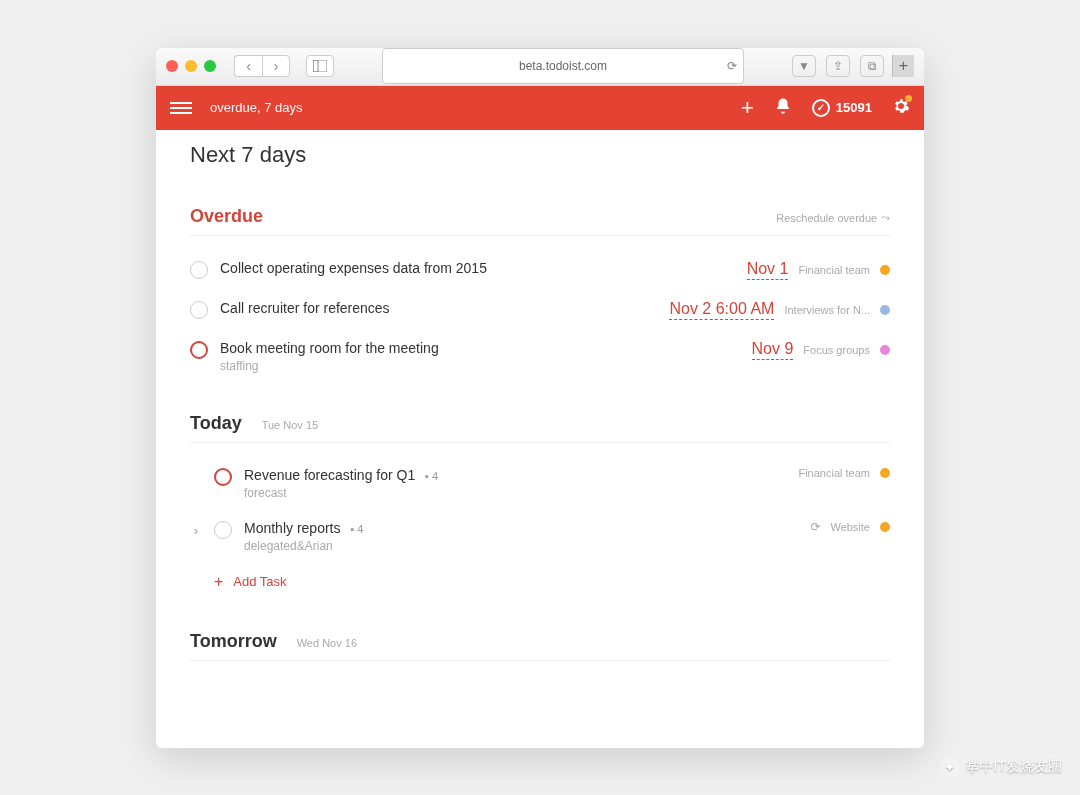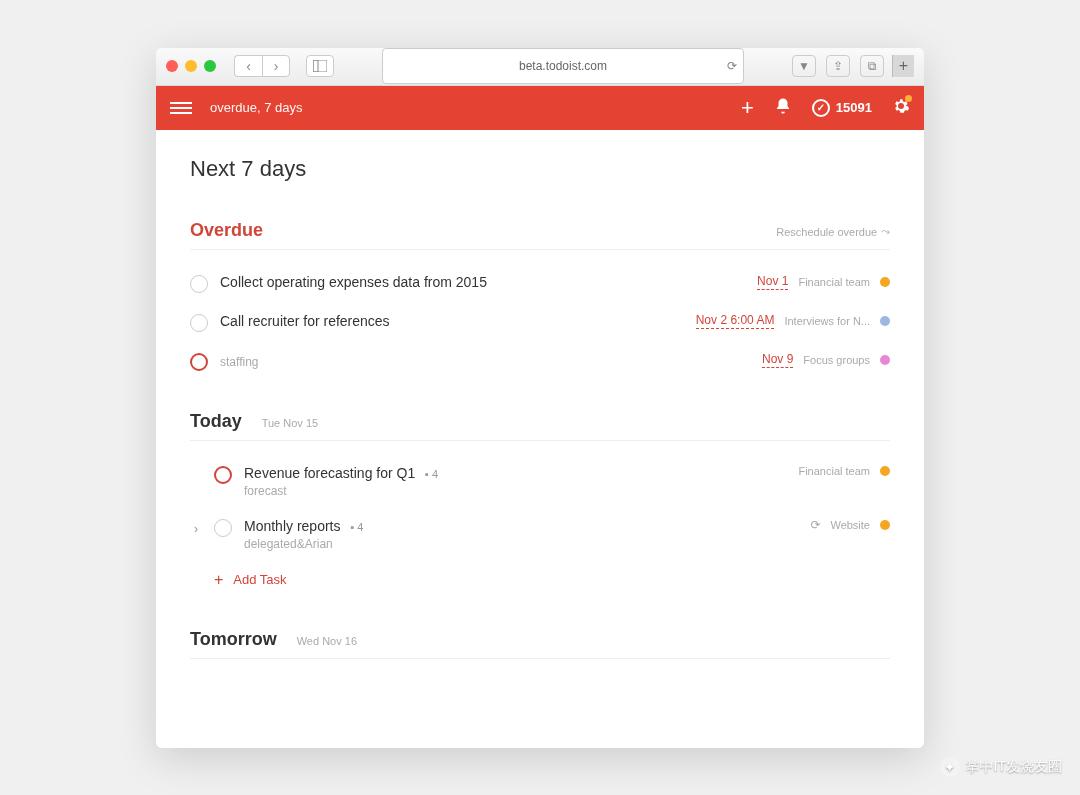--- a/index.html
+++ b/index.html
@@ -24,40 +24,40 @@
 .topbar { height: 44px; background: #e44232; display: flex; align-items: center; padding: 0 14px; color: #fff; }
 .menu-icon { width: 22px; display: flex; flex-direction: column; gap: 3px; cursor: pointer; }
 .menu-icon span { height: 2px; background: #fff; }
 .breadcrumb { margin-left: 18px; font-size: 13px; opacity: 0.95; }
 .topbar-right { margin-left: auto; display: flex; align-items: center; gap: 20px; }
 .plus-icon { font-size: 22px; font-weight: 300; }
 .karma { display: flex; align-items: center; gap: 6px; font-size: 13px; font-weight: 600; }
 .karma-badge { width: 18px; height: 18px; border: 2px solid #fff; border-radius: 50%; display: flex; align-items: center; justify-content: center; font-size: 10px; }
 .gear-wrap { position: relative; }
 .gear-dot { position: absolute; top: -2px; right: -2px; width: 7px; height: 7px; background: #ffb03a; border-radius: 50%; }
-.scroll { flex: 1; overflow-y: auto; padding: 26px 34px 20px 34px; position: relative; }
+.scroll { flex: 1; overflow-y: auto; padding: 12px 34px 20px 34px; position: relative; }
 .scroll::-webkit-scrollbar { width: 12px; }
 .scroll::-webkit-scrollbar-thumb { background: #c8c8c8; border-radius: 6px; }
 .page-title { font-size: 22px; color: #333; font-weight: 400; margin-bottom: 38px; }
 .section { margin-bottom: 30px; }
 .section-head { display: flex; align-items: baseline; border-bottom: 1px solid #eee; padding-bottom: 8px; margin-bottom: 14px; }
 .section-title { font-size: 18px; font-weight: 700; color: #333; }
 .section-title.overdue { color: #d1453b; }
 .section-date { margin-left: 20px; font-size: 11px; color: #aaa; }
 .section-action { margin-left: auto; font-size: 11px; color: #aaa; display: flex; align-items: center; gap: 4px; }
 .task { display: flex; align-items: flex-start; padding: 10px 0; gap: 12px; position: relative; }
 .expand { width: 12px; color: #999; font-size: 12px; margin-top: 4px; text-align: center; }
 .expand.hidden { visibility: hidden; }
 .checkbox { width: 18px; height: 18px; border: 1.5px solid #ccc; border-radius: 50%; flex-shrink: 0; margin-top: 1px; }
 .checkbox.p1 { border-color: #d1453b; border-width: 2px; }
 .task-main { flex: 1; min-width: 0; }
 .task-title { font-size: 14px; color: #333; }
 .task-sub { font-size: 12px; color: #aaa; margin-top: 3px; }
 .task-meta { display: flex; align-items: center; gap: 10px; flex-shrink: 0; }
-.due { font-size: 12px; color: #d1453b; border-bottom: 1px dashed #d1453b; padding-bottom: 1px; }
+.due { font-size: 16px; color: #d1453b; border-bottom: 1px dashed #d1453b; padding-bottom: 1px; }
 .project { font-size: 11px; color: #aaa; max-width: 90px; white-space: nowrap; overflow: hidden; text-overflow: ellipsis; }
 .proj-dot { width: 10px; height: 10px; border-radius: 50%; }
 .comment-icon { display: inline-flex; align-items: center; gap: 3px; font-size: 11px; color: #999; margin-left: 6px; }
 .recur-icon { font-size: 12px; color: #aaa; }
 .add-task { display: flex; align-items: center; gap: 10px; padding: 10px 0 10px 24px; color: #d1453b; font-size: 13px; }
 .add-plus { font-size: 16px; }
 .watermark { position: fixed; bottom: 18px; right: 18px; display: flex; align-items: center; gap: 6px; color: #fff; font-size: 14px; text-shadow: 0 1px 2px rgba(0,0,0,0.4); }
 .wm-circle { width: 20px; height: 20px; background: rgba(255,255,255,0.25); border-radius: 50%; display: flex; align-items: center; justify-content: center; }
 </style>
 </head>
@@ -153,20 +153,21 @@
     </div>
     <div class="task-meta">
       <span class="due">Nov 2 6:00 AM</span>
       <span class="project">Interviews for N...</span>
       <span class="proj-dot" style="background:#9cb8e0"></span>
     </div>
               </div>
               <div class="task">
     <div class="checkbox p1"></div>
     <div class="task-main">
+      <div class="task-title">Book meeting room for the meeting</div>
       <div class="task-sub">staffing</div>
     </div>
     <div class="task-meta">
       <span class="due">Nov 9</span>
       <span class="project">Focus groups</span>
       <span class="proj-dot" style="background:#e986d8"></span>
     </div>
               </div>
             </div>
         </div>

